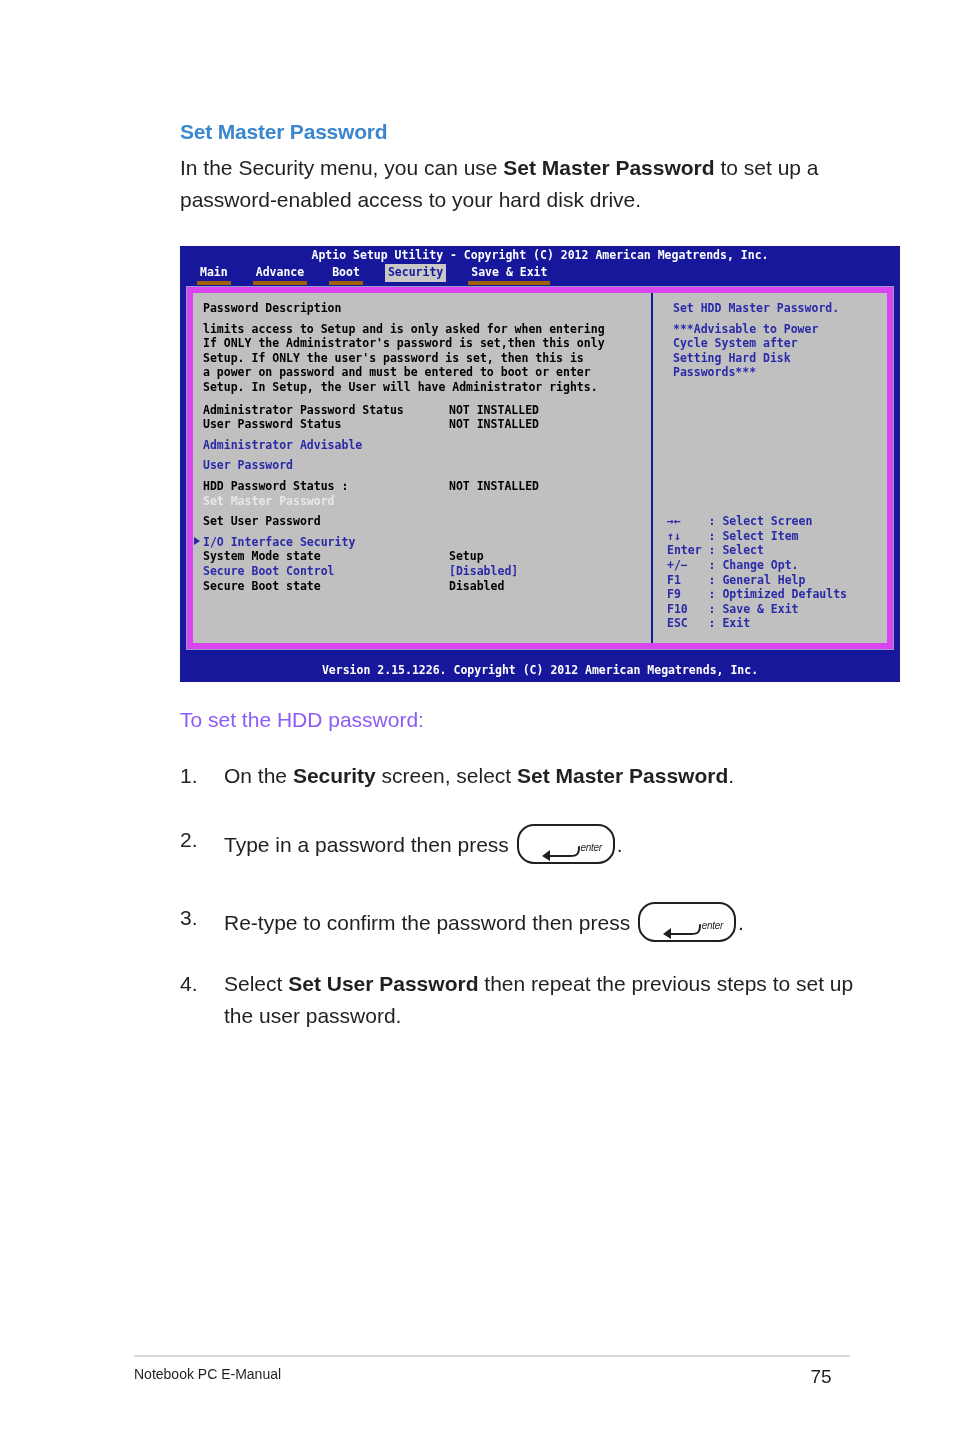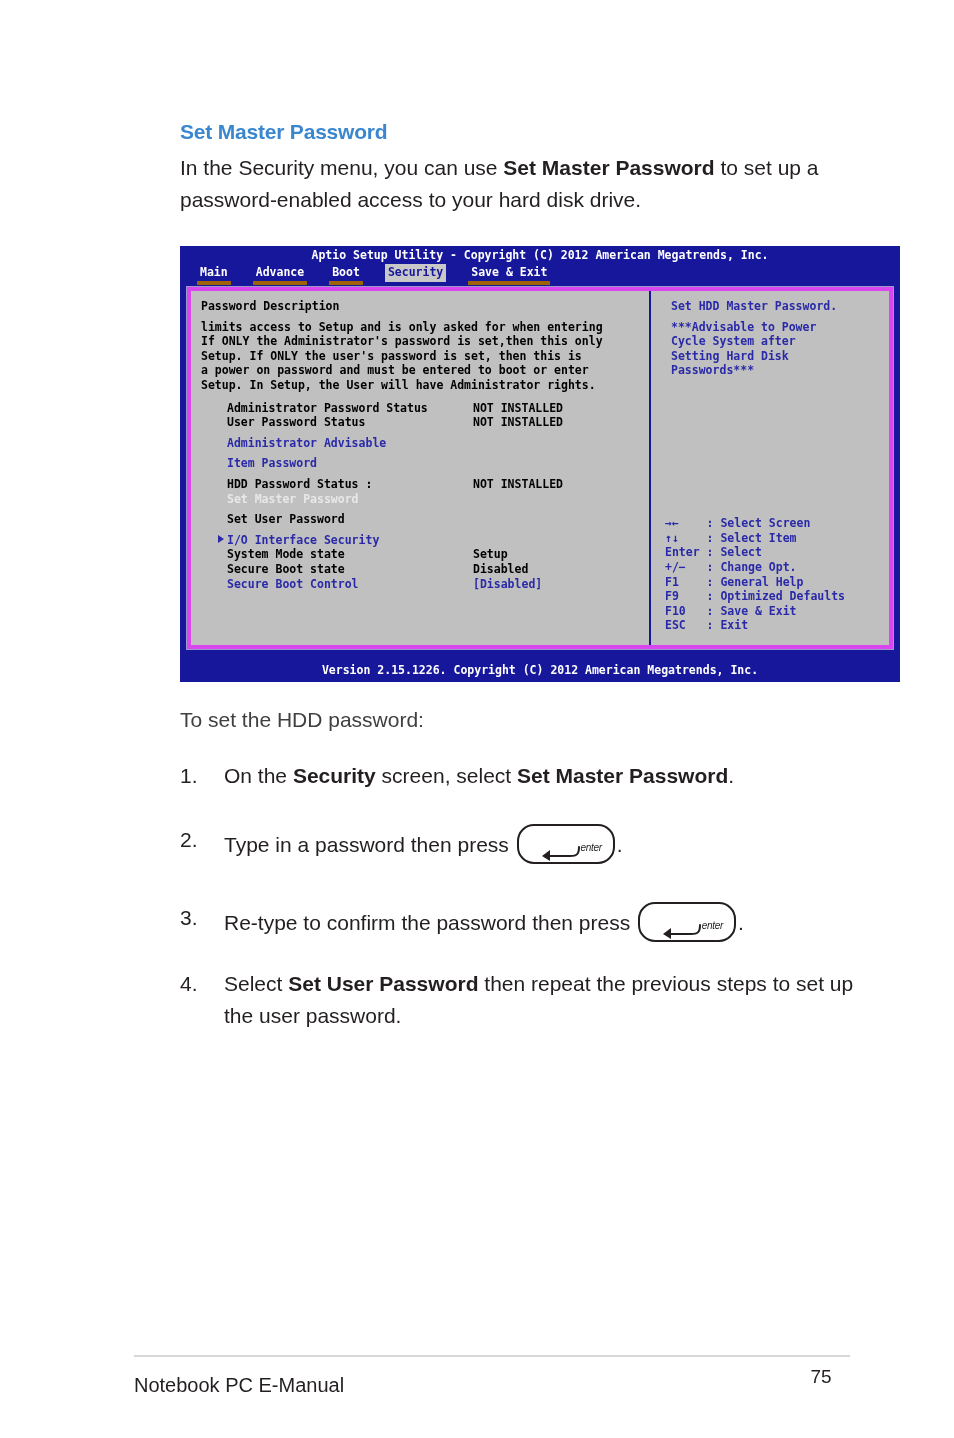--- a/index.html
+++ b/index.html
@@ -85,21 +85,21 @@
     border-bottom: 1px solid #c8c8c8;
   }
 
   .bios-body {
     position: absolute;
     left: 6px;
     top: 40px;
     width: 706px;
     height: 362px;
     background: #c0c0c0;
-    border: 4px solid #d946ef;
+    border: 6px solid #d946ef;
     outline: 1px solid #9a9aca;
     display: flex;
   }
 
   .bios-left {
     width: 460px;
     padding: 8px 6px 0 10px;
     border-right: 2px solid #17179c;
     position: relative;
   }
@@ -117,21 +117,21 @@
   }
   .bline.blue { color: #2a2aa8; }
   .bline.gap { height: 8px; }
   .bline.gap6 { height: 6px; }
 
   .brow {
     display: flex;
     font-size: 11.5px;
     line-height: 14.6px;
   }
-  .brow .lbl { width: 246px; white-space: pre; margin-left: 26px; }
+  .brow .lbl { width: 246px; white-space: pre; }
   .brow .val { white-space: pre; }
   .brow.blue { color: #2a2aa8; }
   .brow.blk { color: #000000; }
 
   .desc-block .bline { line-height: 14.6px; }
 
   .arrow-bullet {
     display: inline-block;
     width: 0; height: 0;
     border-left: 6px solid #2a2aa8;
@@ -164,21 +164,21 @@
     font-size: 11.5px;
     white-space: pre;
   }
 
   
   .steps-lead {
     position: absolute;
     left: 168px;
     top: 708px;
     font-size: 21px;
-    color: #404040;
+    color: #8b5cf6;
   }
 
   .step {
     position: absolute;
     left: 168px;
     width: 700px;
     font-size: 21px;
     line-height: 32px;
   }
   .step .num {
@@ -231,23 +231,22 @@
     left: 122px;
     top: 1355px;
     width: 716px;
     height: 2px;
     background: #d7d7d7;
   }
   .footer-left {
     position: absolute;
     left: 122px;
     top: 1366px;
-    font-size: 20px;
-    color: #231f20;
-    margin-top: 8px;
+    font-size: 14px;
+    color: #231f20;
   }
   .footer-right {
     position: absolute;
     left: 780px;
     top: 1366px;
     width: 58px;
     text-align: center;
     font-size: 19px;
     color: #231f20;
   }
@@ -291,21 +290,21 @@
               <span class="lbl">User Password Status</span>
               <span class="val">NOT INSTALLED</span>
             </div>
             <div class="bline gap6"></div>
             <div class="brow blue">
               <span class="lbl">Administrator Advisable</span>
               <span class="val"></span>
             </div>
             <div class="bline gap6"></div>
             <div class="brow blue">
-              <span class="lbl">Item Password</span>
+              <span class="lbl">User Password</span>
               <span class="val"></span>
             </div>
             <div class="bline gap6"></div>
             <div class="brow blk">
               <span class="lbl">HDD Password Status :</span>
               <span class="val">NOT INSTALLED</span>
             </div>
             <div class="brow blue">
               <span class="lbl" style="color: rgb(232, 232, 232);">Set Master Password</span>
               <span class="val"></span>
@@ -316,28 +315,28 @@
               <span class="val"></span>
             </div>
             <div class="bline gap6"></div>
             <div class="brow blue indent-item">
               <span class="lbl"><span class="arrow-bullet"></span><span>I/O Interface Security</span></span>
               <span class="val"></span>
             </div>
             <div class="brow blk">
               <span class="lbl">System Mode state</span>
               <span class="val">Setup</span>
-            </div>
-            <div class="brow blk">
-              <span class="lbl">Secure Boot state</span>
-              <span class="val">Disabled</span>
             </div>
             <div class="brow blue">
               <span class="lbl">Secure Boot Control</span>
               <span class="val">[Disabled]</span>
+            </div>
+            <div class="brow blk">
+              <span class="lbl">Secure Boot state</span>
+              <span class="val">Disabled</span>
             </div>
           </div>
       </div>
 
       <div class="bios-right">
         <div class="bline blue">Set HDD Master Password.</div>
         <div class="bline gap6"></div>
         <div id="bios-help">
             <div class="bline blue">***Advisable to Power</div>
             <div class="bline blue">Cycle System after</div>

